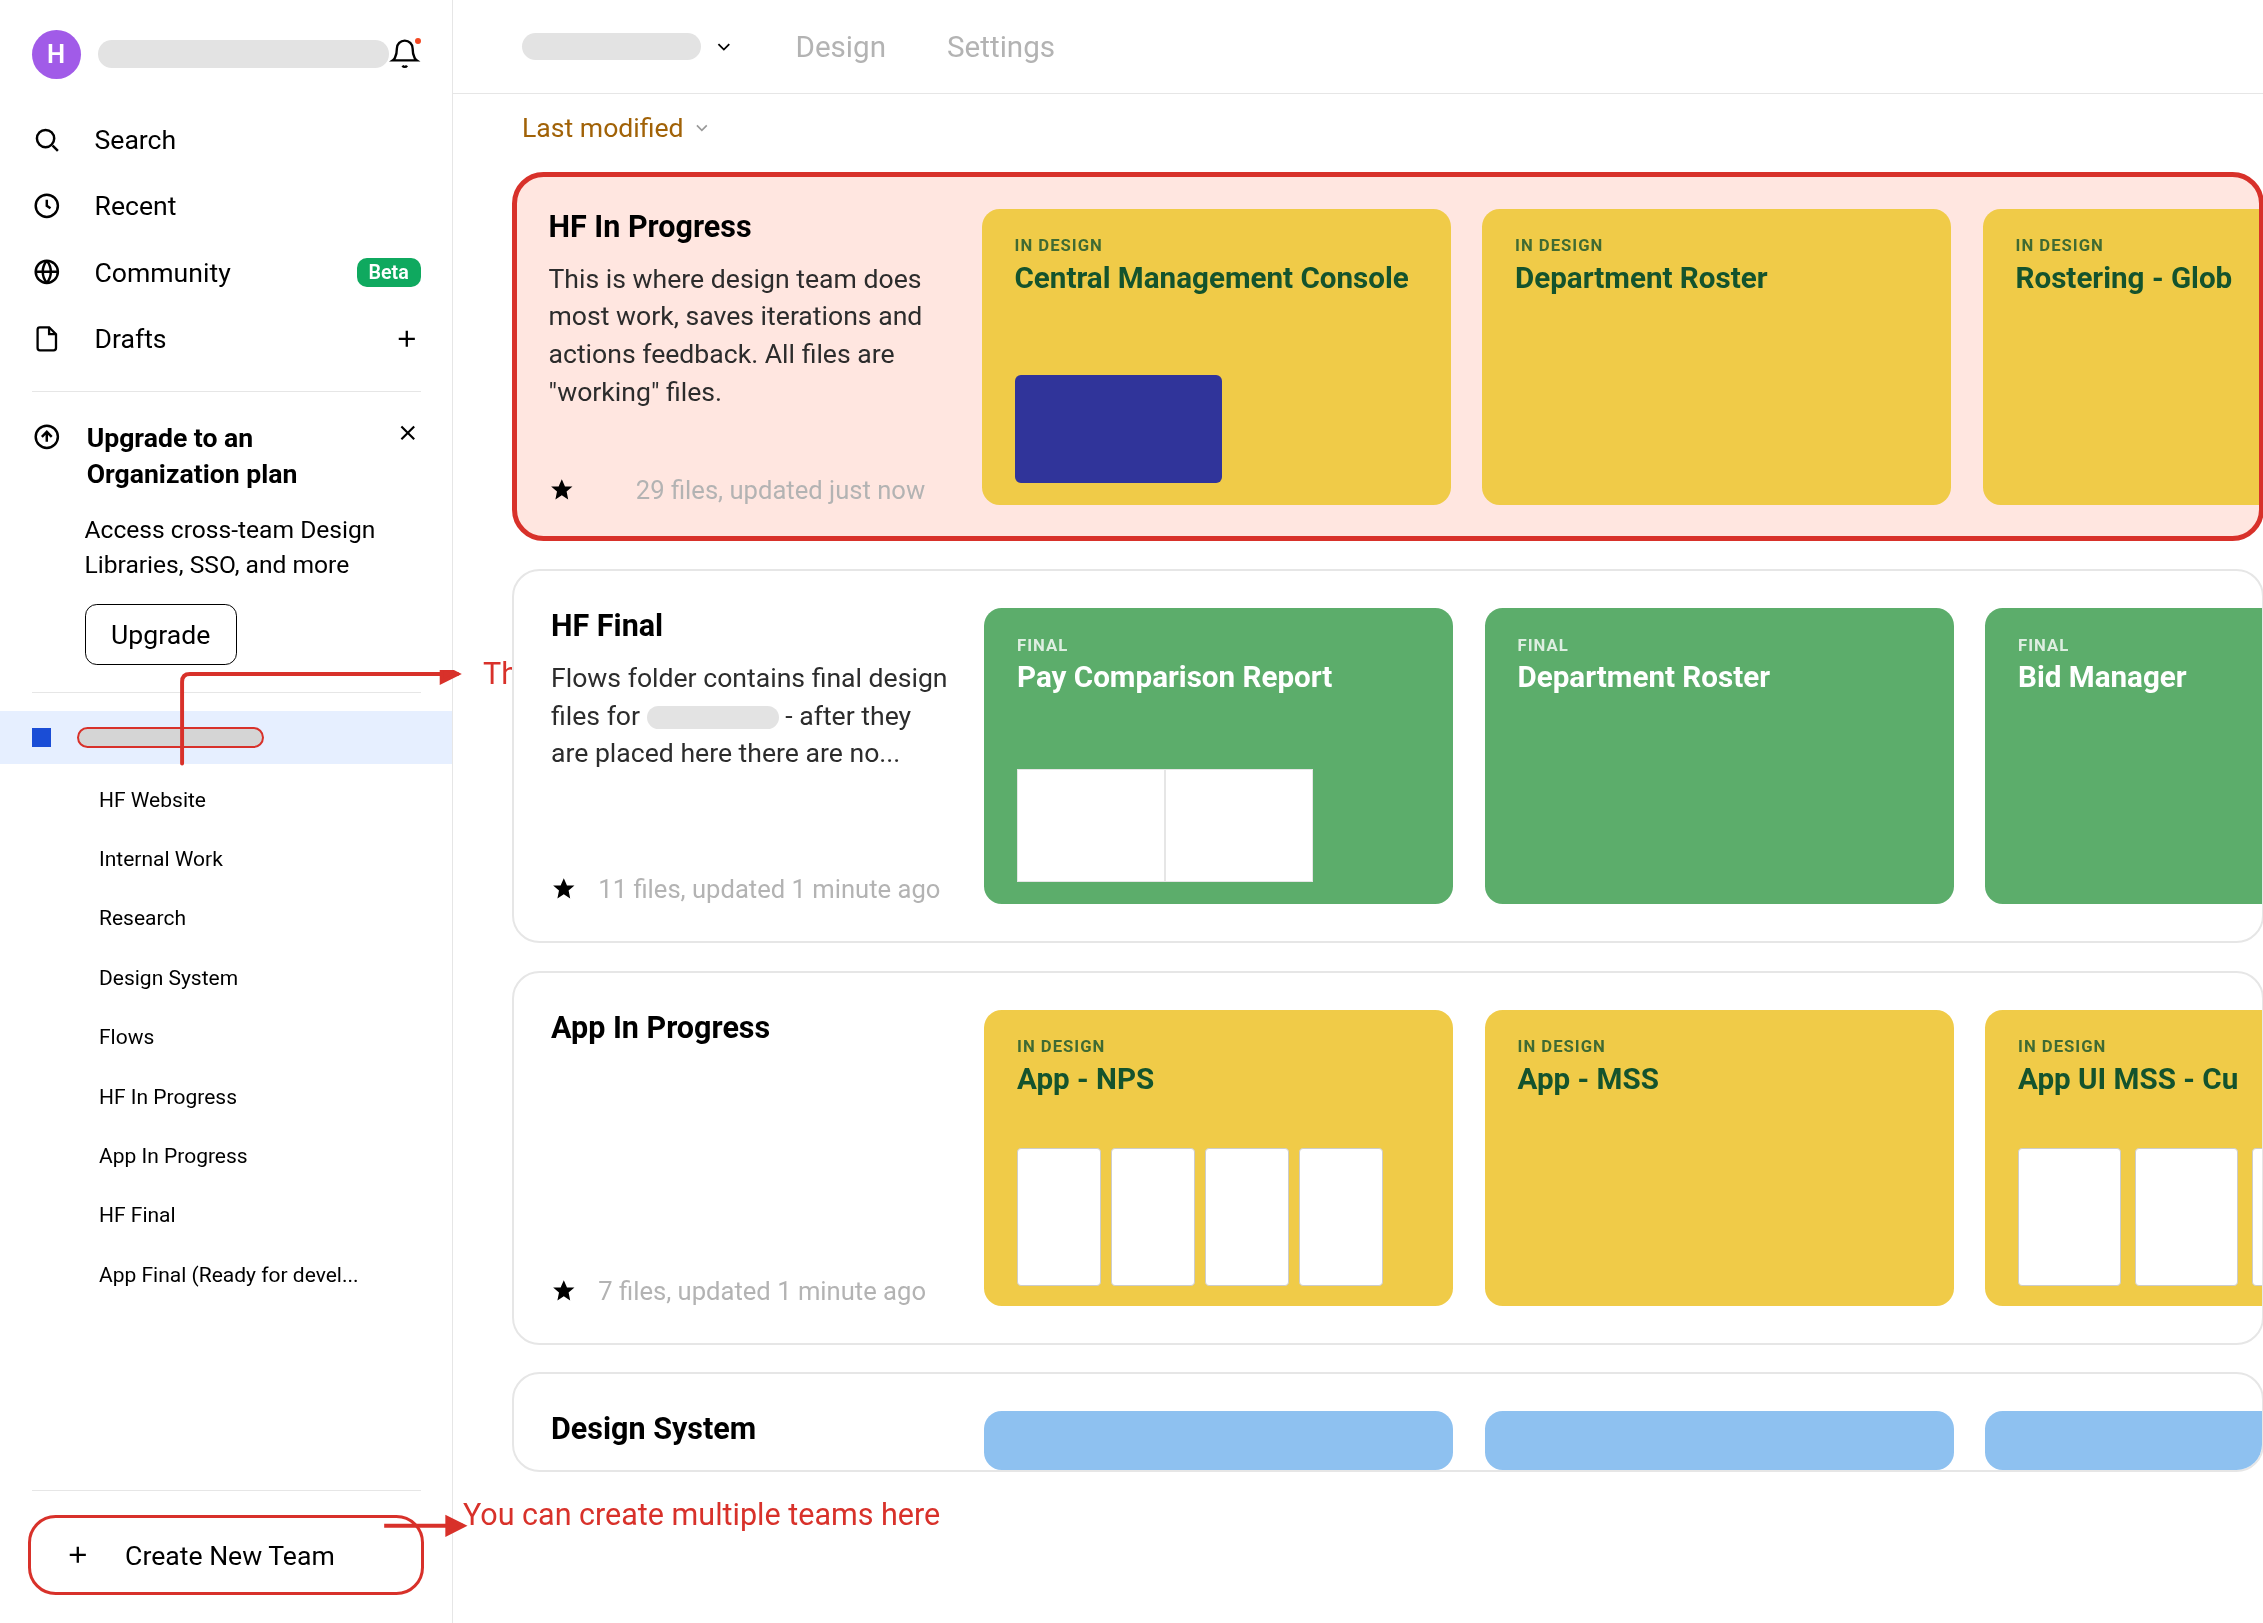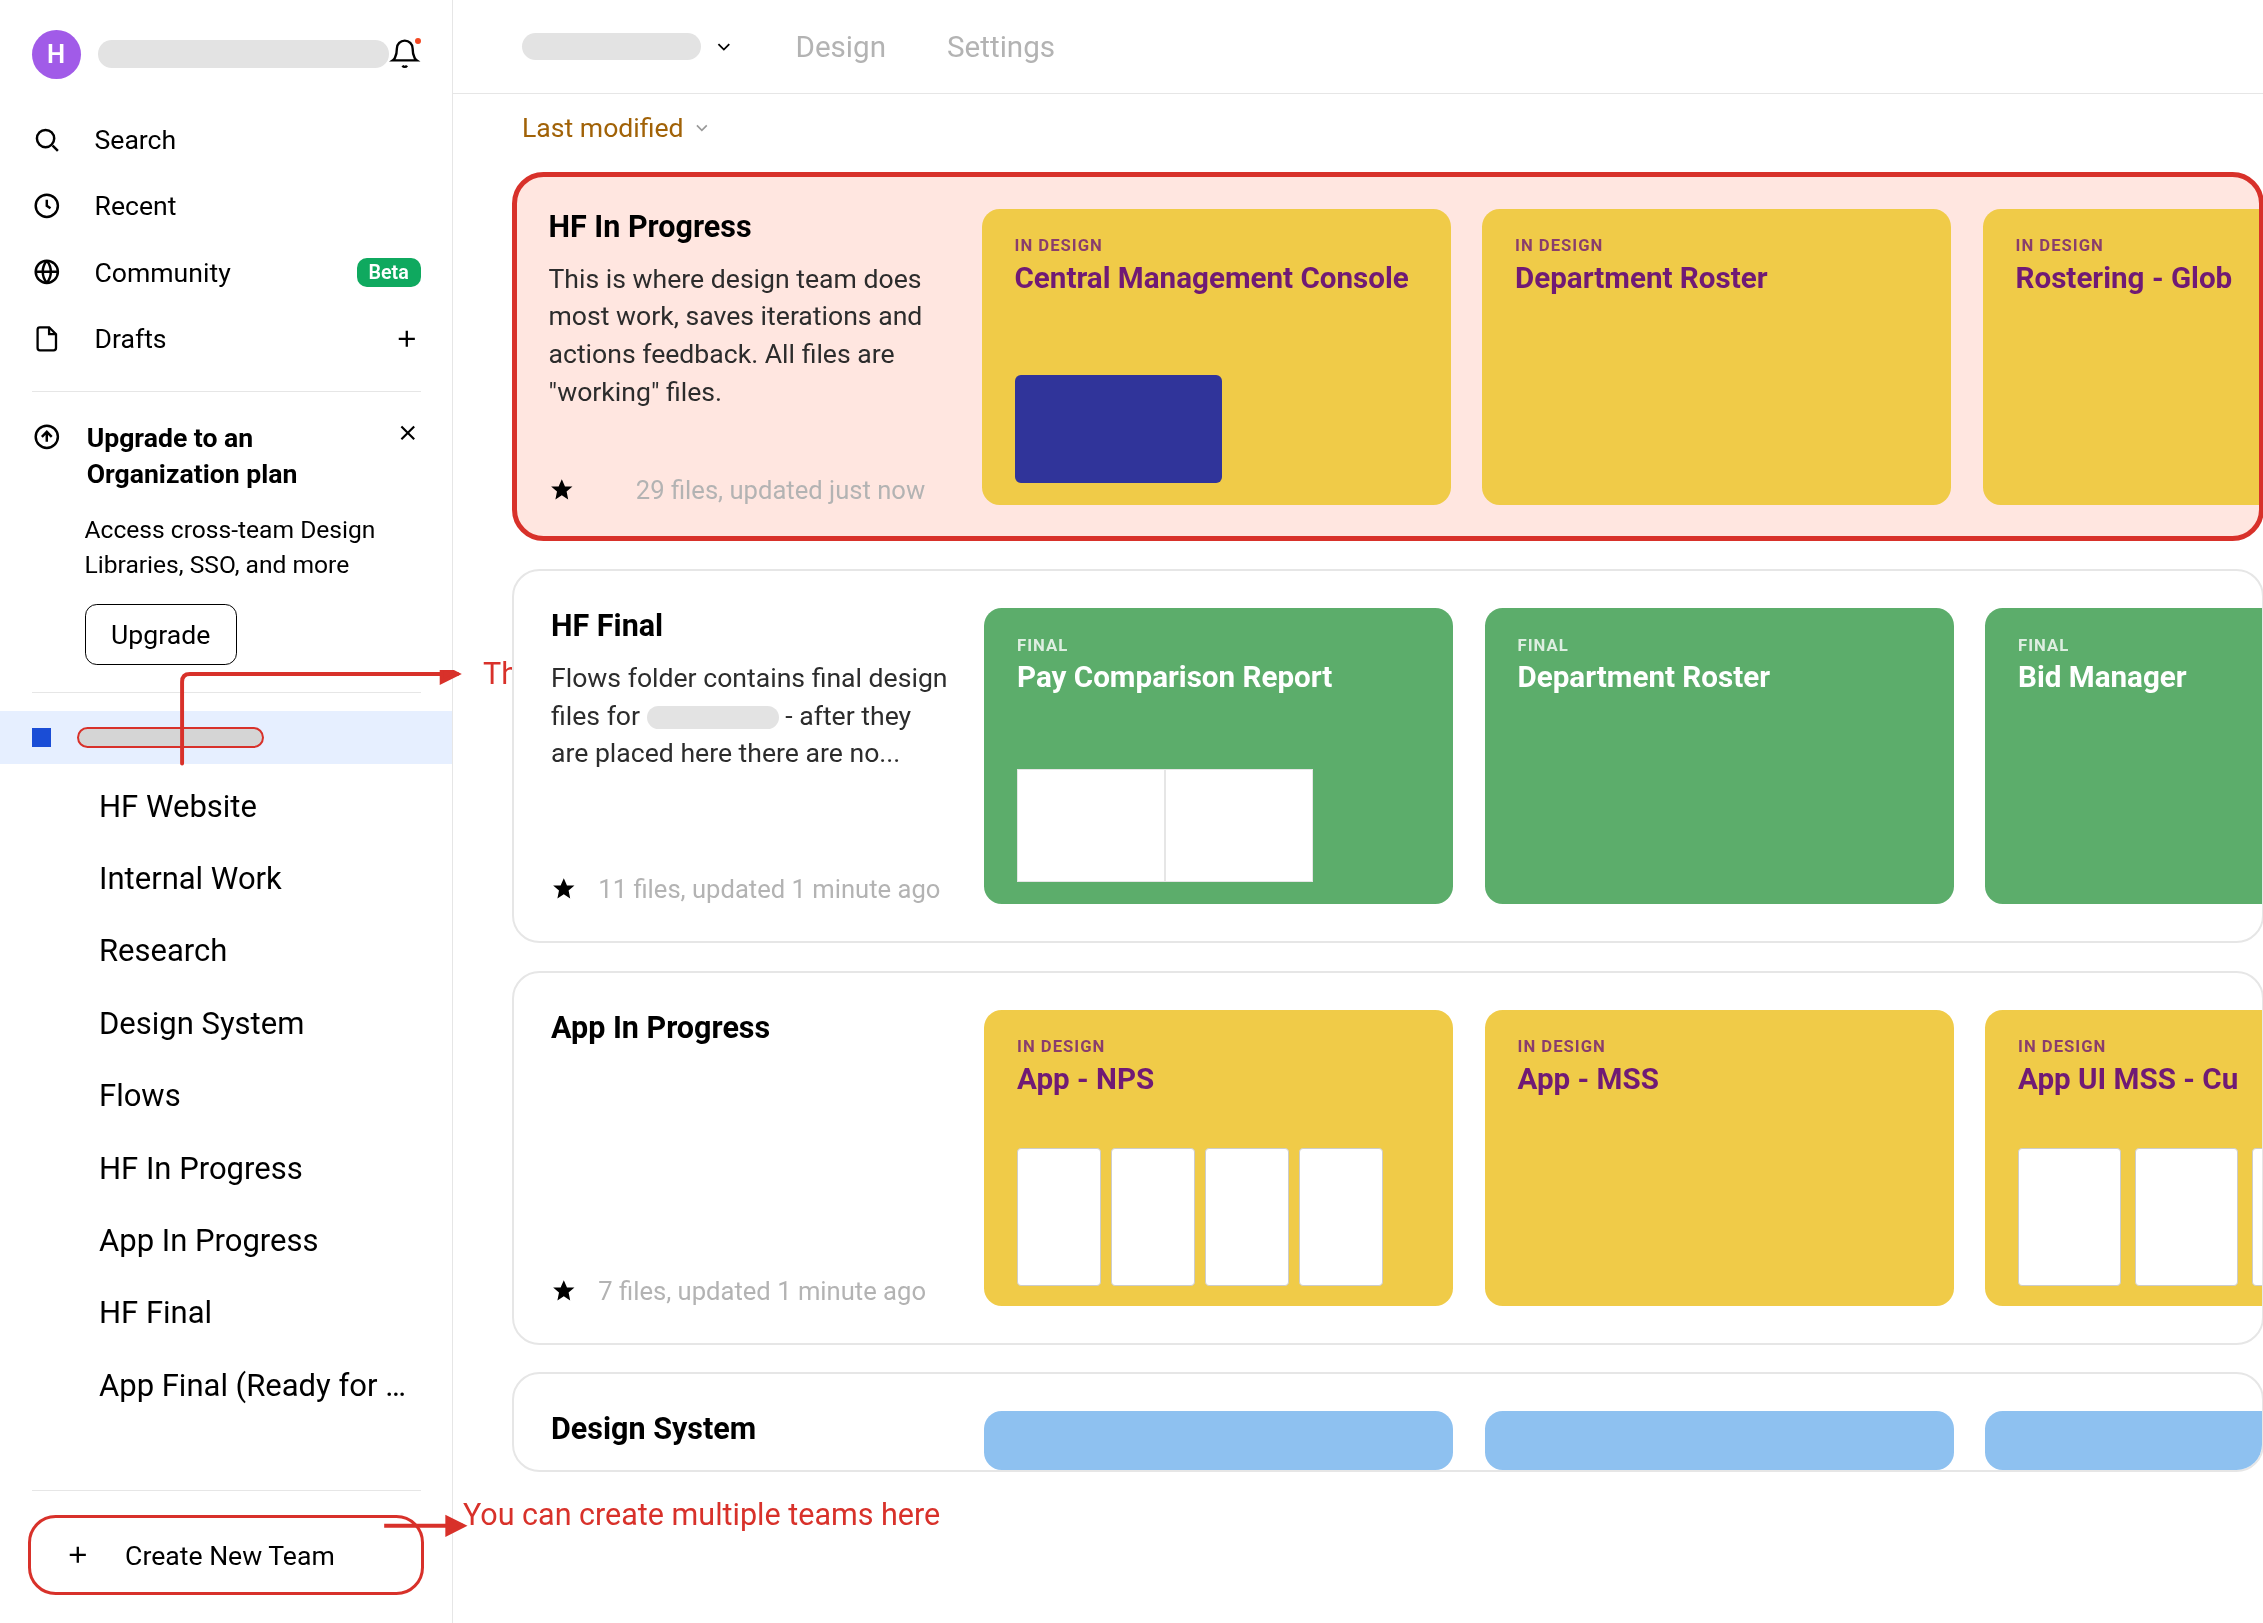--- a/index.html
+++ b/index.html
@@ -29,21 +29,21 @@
 .upgrade-title { font-size:26.6px; font-weight:700; line-height:1.35; flex:1; }
 .upgrade-close { margin-left:auto; }
 .upgrade-desc { font-size:24.6px; color:#000; margin:21.7px 0 21.7px 53px; line-height:1.4; }
 .upgrade-btn { margin-left:53px; border:1.5px solid #000; border-radius:11.8px; padding:13.8px 25.6px; font-size:26.6px; background:#fff; cursor:pointer; }
 
 .team-selected { background:#e6efff; display:flex; align-items:center; padding:15.8px 31.5px; }
 .team-square { width:19.7px; height:19.7px; background:#1a4dd6; margin-right:25.6px; }
 .team-name-placeholder { width:187px; height:21.7px; background:#d5d5d5; border:2px solid #d8312a; border-radius:19.7px; }
 
 .sidebar-projects { padding-top:5.9px; }
-.sidebar-projects .proj { padding:17.7px 31.5px 17.7px 99px; font-size:31px; color:#000; cursor:pointer; white-space:nowrap; overflow:hidden; text-overflow:ellipsis; }
+.sidebar-projects .proj { padding:17.7px 31.5px 17.7px 99px; font-size:21px; color:#000; cursor:pointer; white-space:nowrap; overflow:hidden; text-overflow:ellipsis; }
 
 .sidebar-bottom { position:absolute; bottom:0; left:0; right:0; }
 .create-team { display:flex; align-items:center; padding:21.7px 31.5px; font-size:26.6px; color:#000; cursor:pointer; border:3px solid #d8312a; border-radius:27.6px; margin:0 27.6px 27.6px 27.6px; }
 .create-team .ic { width:31.5px; display:flex; justify-content:center; }
 .create-team span.label { margin-left:31.5px; }
 
 
 .arrow-stroke { position:absolute; stroke:#d8312a; fill:none; stroke-width:4; }
 .arrow-head { stroke:#d8312a; fill:#d8312a; }
 .redtext { position:absolute; color:#d8312a; font-size:30.5px; }
@@ -66,21 +66,21 @@
 .desc-inline-placeholder { display:inline-block; vertical-align:middle; width:132px; height:23.6px; background:#e3e3e3; border-radius:11.8px; }
 .project-card .p-foot { margin-top:auto; display:flex; align-items:center; color:#b3b3b3; font-size:25.6px; }
 .project-card .p-foot .star { color:#000; margin-right:21.7px; }
 
 .tiles { display:flex; flex:1; gap:31.5px; overflow:hidden; }
 .tile { width:469px; height:296px; border-radius:17.7px; flex:0 0 469px; padding:27.6px 33px; position:relative; overflow:hidden; }
 .tile .tag { font-size:16.7px; letter-spacing:0.06em; font-weight:700; text-transform:uppercase; margin-bottom:5.9px; opacity:0.8; }
 .tile .t-title { font-size:29.6px; font-weight:700; line-height:1.15; }
 .tile .thumb { position:absolute; left:33px; bottom:21.7px; width:207px; height:108px; background:#30349a; border-radius:5.9px; }
 
-.tile.yellow { background:#f0cb48; color:#701a75; }
+.tile.yellow { background:#f0cb48; color:#14532d; }
 .tile.green { background:#5cad6b; color:#fff; }
 .tile.blue { background:#8ec1f0; color:#262626; }
 
 .highlight-wrap { border:5.9px solid #d8312a; border-radius:31.5px; background:#ffe6e0; padding:31.5px 0 31.5px 31.5px; display:flex; margin-top:23.6px; overflow:hidden; }
 .highlight-wrap .meta { width:433px; padding-right:29.6px; flex:0 0 433px; display:flex; flex-direction:column; }
 .highlight-wrap .p-title { font-size:30.5px; font-weight:700; margin-bottom:15.8px; }
 .highlight-wrap .p-desc { font-size:26.6px; color:#2c2c2c; line-height:1.42; }
 .highlight-wrap .p-foot { margin-top:auto; display:flex; align-items:center; color:#b3b3b3; font-size:25.6px;gap:40px; }
 .highlight-wrap .p-foot .star { color:#000; margin-right:21.7px; }
 

